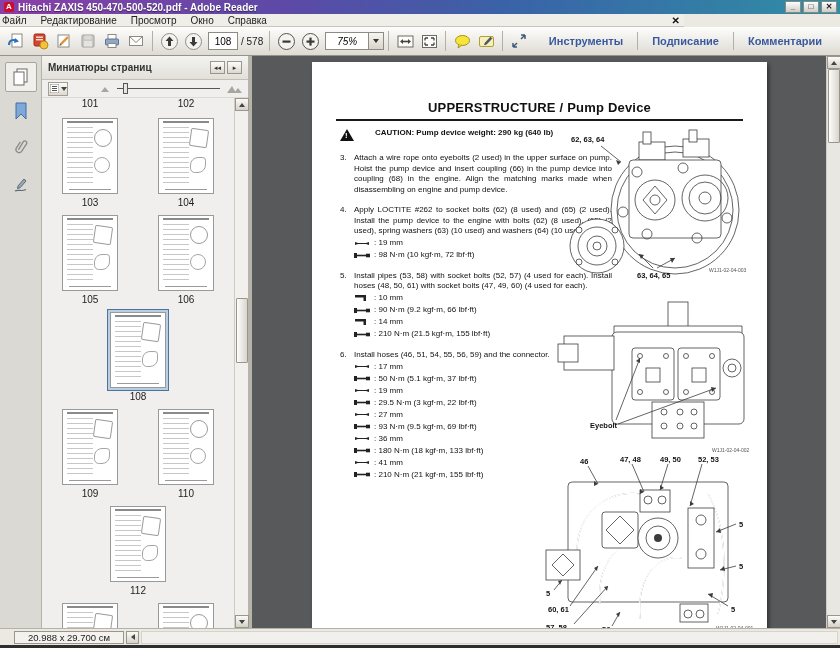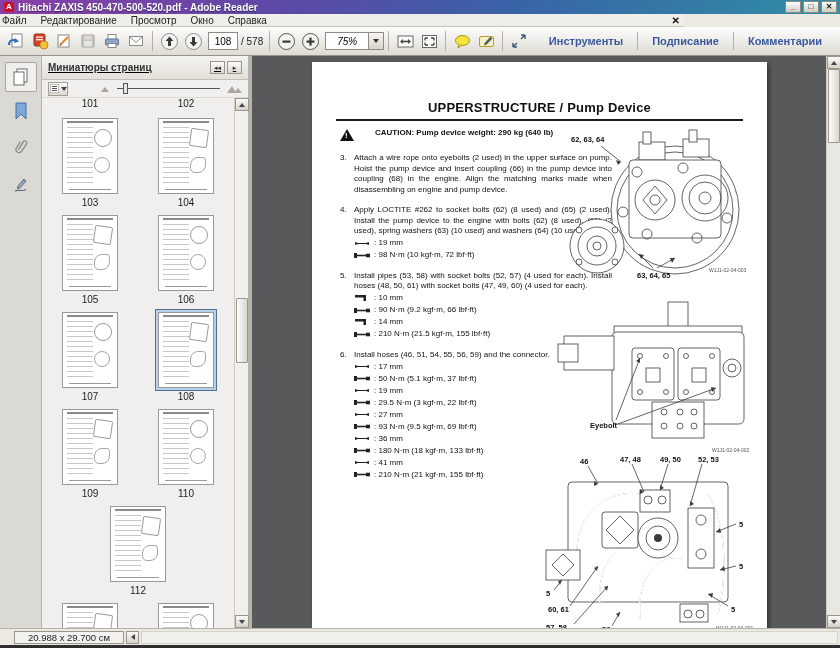--- a/index.html
+++ b/index.html
@@ -46,21 +46,21 @@
 
   
   .content { position:absolute; left:0; top:56px; width:840px; height:572px; display:flex; }
 
   
   .navstrip { width:42px; height:100%; background:#dbd9d4; border-right:1px solid #b5b2a9; position:relative; }
   .nav-cell { position:absolute; left:5px; width:32px; height:30px; display:flex; align-items:center; justify-content:center; border-radius:2px; }
   .nav-cell.active { background:#f0efec; border:1px solid #a9a59b; }
 
   
-  .panel { width:210px; height:100%; background:#f0efed; border-right:4px solid #b7b4ac; position:relative;text-decoration:underline; }
+  .panel { width:210px; height:100%; background:#f0efed; border-right:4px solid #b7b4ac; position:relative; }
   .panel-header { height:24px; background:linear-gradient(#f4f3f0,#e3e0da); border-bottom:1px solid #c2bfb6;
     display:flex; align-items:center; padding:0 6px; }
   .panel-title { font-size:10px; font-weight:bold; color:#333; }
   .ph-btns { margin-left:auto; display:flex; gap:2px; }
   .ph-btn { width:15px; height:13px; border:1px solid #9a968c; background:linear-gradient(#fcfcfa,#dcd8d0);
     font-size:7px; line-height:11px; text-align:center; color:#333; }
   .options-row { height:18px; display:flex; align-items:center; padding:0 6px; border-bottom:1px solid #dddad2; }
   .opt-btn { width:22px; height:14px; border:1px solid #a29e94; background:linear-gradient(#fbfbf9,#ddd9d1);
     display:flex; align-items:center; justify-content:center; gap:2px; }
   .slider-track { height:1px; background:#555; width:112px; position:relative; margin:0 6px; }
@@ -381,32 +381,20 @@
                   <div class="sk-text"></div>
                   <div class="sk-fig1"></div>
                   <div class="sk-fig2"></div>
                   <div class="sk-foot"></div>
                 </div>
               </div>
             <div class="tlabel">106</div>
           </div>
         </div>
         <div class="thumb-row">
-          <div class="tcell">
-            <div class="thumbwrap">
-                <div class="thumb v1">
-                  <div class="sk-head"></div>
-                  <div class="sk-text"></div>
-                  <div class="sk-fig1"></div>
-                  <div class="sk-fig2"></div>
-                  <div class="sk-foot"></div>
-                </div>
-              </div>
-            <div class="tlabel">107</div>
-          </div>
           <div class="tcell">
             <div class="thumbwrap sel">
                 <div class="thumb v2">
                   <div class="sk-head"></div>
                   <div class="sk-text"></div>
                   <div class="sk-fig1"></div>
                   <div class="sk-fig2"></div>
                   <div class="sk-foot"></div>
                 </div>
               </div>

